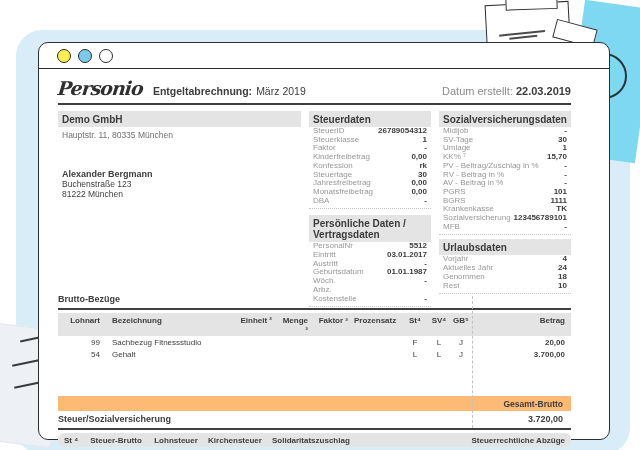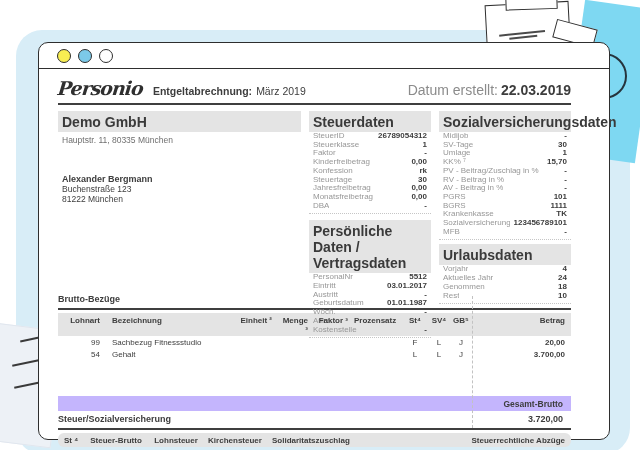--- a/index.html
+++ b/index.html
@@ -40,28 +40,28 @@
   .dot { width:12px; height:12px; border-radius:50%; border:1.4px solid #2e2e2e; background:#fff; }
   .dot.yellow { background:#f8ee52; }
   .dot.blue   { background:#7cc9e8; }
   
   .doc { position:relative; padding:8px 38px 0 19px; font-size:8.5px; }
   .doc-header { display:flex; align-items:baseline; }
   .logo { font-family:"DejaVu Serif", serif; font-style:italic; font-weight:bold;
     font-size:19px; letter-spacing:-1px; transform:skewX(-6deg); margin-right:10px; color:#2f2f2f; }
   .doc-title-label { font-weight:bold; font-size:10.5px; }
   .doc-title-period { font-size:10.5px; margin-left:4px; }
-  .date-right { margin-left:auto; font-size:14px; color:#8b8b8b; }
+  .date-right { margin-left:auto; font-size:11px; color:#8b8b8b; }
   .date-right b { color:#3d3d3d; margin-left:3px; }
   .thick { height:2px; background:#3f3f3f; margin-top:4px; }
   .cols { display:flex; margin-top:6px; height:183px; }
   .col1 { width:243px; }
   .col2 { width:122px; margin-left:8px; }
   .col3 { width:132px; margin-left:8px; }
-  .bar { background:#e4e4e4; font-weight:bold; font-size:14px; padding:3px 4px 2px 4px; color:#3a3a3a; }
+  .bar { background:#e4e4e4; font-weight:bold; font-size:10px; padding:3px 4px 2px 4px; color:#3a3a3a; }
   .addr { padding:3px 4px; color:#6f6f6f; }
   .kvblock { border-bottom:1px dotted #c6c6c6; padding-bottom:3px; }
   .kv { display:flex; justify-content:space-between; padding:0 4px; font-size:8px; line-height:8.7px; }
   .kv .k { color:#979797; overflow:hidden; white-space:nowrap; margin-right:4px; }
   .kv .v { font-weight:bold; color:#3d3d3d; white-space:nowrap; }
   .mt6 { margin-top:6px; } .mt4 { margin-top:4px; }
   .employee { margin-top:26px; padding-left:4px; line-height:10px; }
   .employee .name { font-weight:bold; font-size:9px; }
   .sec-title { font-weight:bold; font-size:9px; }
   .bt-grid { display:grid; grid-template-columns:48px 132px 40px 36px 40px 48px 26px 22px 22px 1fr;
@@ -69,21 +69,21 @@
   .bt-grid.head { background:#e4e4e4; font-weight:bold; padding:3px 0 2px 0; margin-top:3px; }
   .bt-grid.row { padding:1.5px 0; }
   .sv-grid { display:grid; grid-template-columns:26px 64px 56px 62px 130px 1fr; font-size:8px; }
   .sv-grid.head { background:#e4e4e4; font-weight:bold; padding:3px 0 2px 0; margin-top:3px;border-radius:6px; }
   .sv-grid.row { padding:2px 0; }
   .ar { text-align:right; padding-right:6px; }
   .ac { text-align:center; }
   .al { text-align:left; padding-left:6px; }
   .pl20 { padding-left:22px; }
   .bold { font-weight:bold; }
-  .gesamt-bar { background:#c4b5fd; text-align:right; font-weight:bold; font-size:8.5px;
+  .gesamt-bar { background:#fdba74; text-align:right; font-weight:bold; font-size:8.5px;
     padding:3px 8px 2px 0; margin-top:36px; }
   .gesamt-line { display:flex; justify-content:space-between; font-weight:bold;
     font-size:9px; padding:3px 8px 0 0; }
   .vline { position:absolute; left:433px; top:227px; height:132px;
     border-left:1px dashed #c2c2c2; z-index:6; }
 </style>
 </head>
 <body>
 
 <div class="backdrop"></div>

